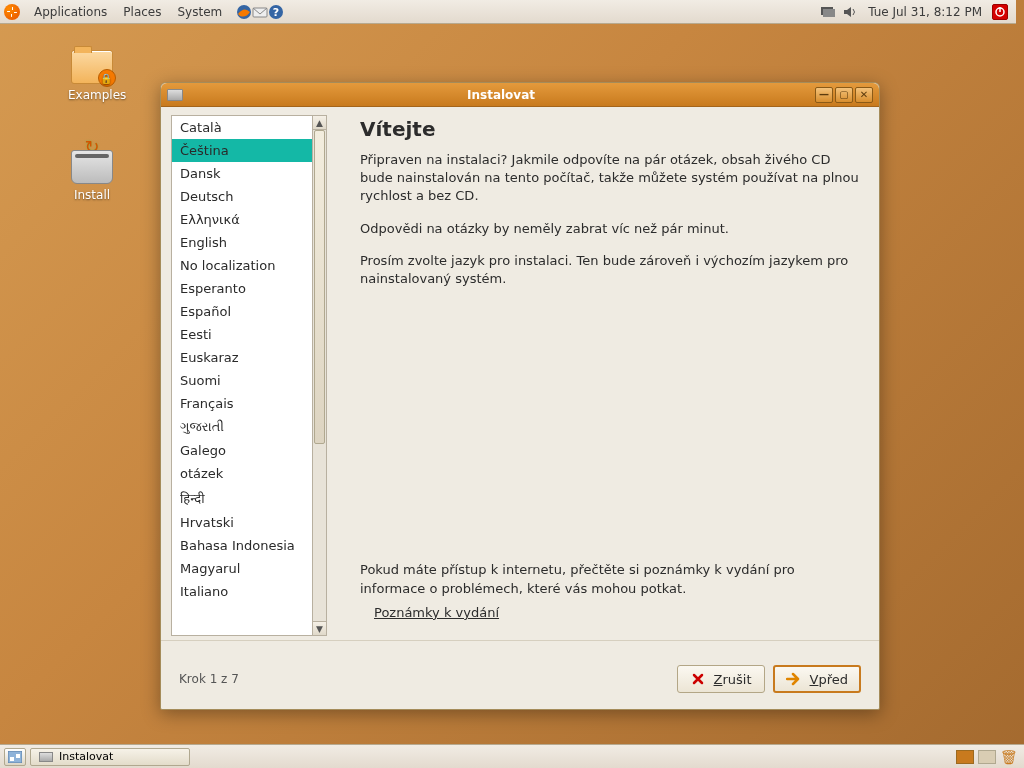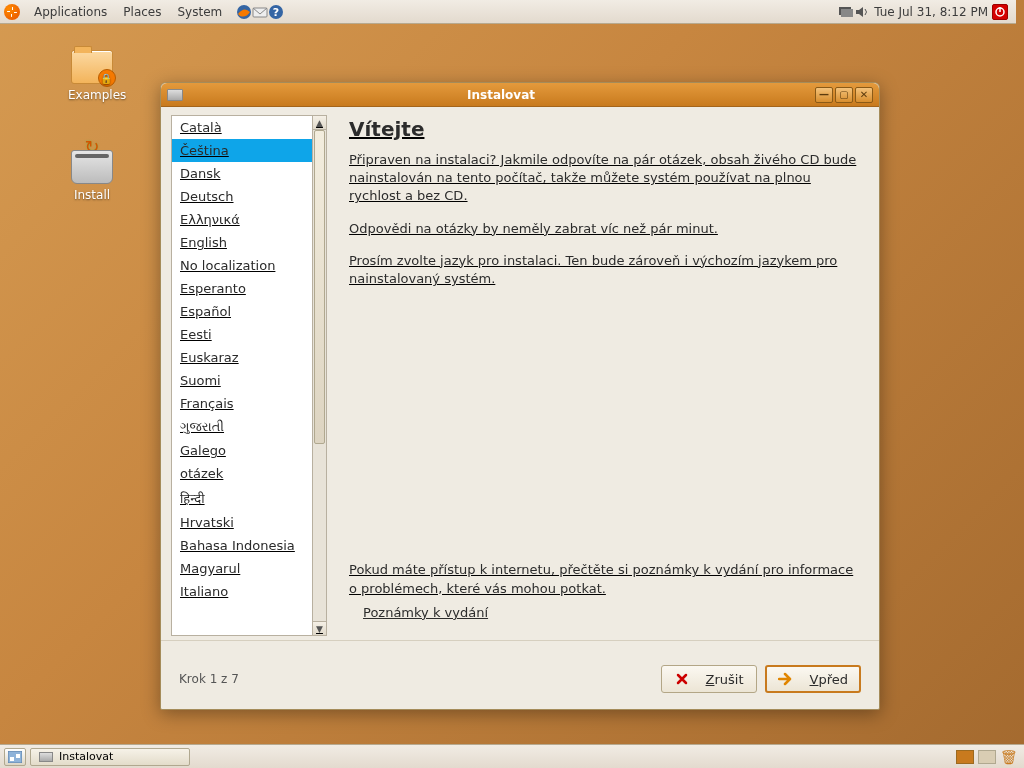--- a/index.html
+++ b/index.html
@@ -2,56 +2,56 @@
 <html><head>
 <meta charset="utf-8">
 <style>
 * { box-sizing: border-box; margin: 0; padding: 0; }
 body { width: 1024px; height: 768px; font-family: "DejaVu Sans", Arial, sans-serif; font-size: 12px; overflow: hidden; background: linear-gradient(135deg, #d59a51 0%, #c78640 40%, #a46a2f 100%); position: relative; }
 .topbar { position: absolute; top: 0; left: 0; right: 8px; height: 24px; background: linear-gradient(#f1ece4, #e3dace); border-bottom: 1px solid #b7a98f; display: flex; align-items: center; padding: 0 4px; color: #3c3c3c; }
 .topbar .menu-item { padding: 2px 8px; cursor: default; }
 .topbar .logo { width: 16px; height: 16px; margin-right: 6px; border-radius: 50%; background: radial-gradient(circle at 30% 30%, #ff8a00, #e65100); position: relative; }
 .topbar .logo::after { content: ""; position: absolute; inset: 3px; border-radius: 50%; background: repeating-conic-gradient(#fff 0 12deg, transparent 12deg 90deg); }
 .topbar .spacer { flex: 1; }
-.topbar .tray { display: flex; align-items: center; padding-right: 4px; }
+.topbar .tray { display: flex; align-items: center; gap: 6px; padding-right: 4px; }
 .topbar .tray-icon { width: 16px; height: 16px; display: flex; align-items: center; justify-content: center; }
 .shutdown { background: #d40000; border: 1px solid #9c0000; border-radius: 2px; color: #fff; font-weight: bold; }
 .icon-folder { width: 48px; text-align: center; position: absolute; color: #fff; text-shadow: 0 1px 2px rgba(0,0,0,.5); }
 .icon-folder .glyph { width: 42px; height: 34px; margin: 0 auto 4px; position: relative; }
 .examples .glyph { background: linear-gradient(#fcd9a2, #f3b45b); border-radius: 3px; border: 1px solid #c88a37; box-shadow: inset 0 1px 0 #fff; }
 .examples .glyph::before { content: ""; position: absolute; top: -5px; left: 2px; width: 16px; height: 6px; background: #f3b45b; border-radius: 2px 2px 0 0; border: 1px solid #c88a37; border-bottom: none; }
 .examples .badge { position: absolute; right: -4px; bottom: -4px; width: 18px; height: 18px; border-radius: 50%; background: #f57900; border: 1px solid #b85c00; color: #fff; font-size: 10px; display: flex; align-items: center; justify-content: center; }
 .install-icon .glyph { background: linear-gradient(#e6e6e6, #bcbcbc); border-radius: 3px 3px 6px 6px; border: 1px solid #888; position: relative; }
 .install-icon .glyph::before { content: ""; position: absolute; top: 3px; left: 3px; right: 3px; height: 4px; background: #666; border-radius: 2px; }
 .install-icon .arrows { position: absolute; top: -14px; left: 50%; transform: translateX(-50%); font-size: 18px; color: #d35400; text-shadow: 0 0 2px #7cb342; }
 .window { position: absolute; left: 160px; top: 82px; width: 720px; height: 628px; background: #efebe2; border: 1px solid #a58c5a; border-radius: 6px 6px 2px 2px; box-shadow: 0 4px 18px rgba(0,0,0,.35); display: flex; flex-direction: column; }
 .titlebar { height: 24px; background: linear-gradient(#e49a3c, #c87a1e); border-bottom: 1px solid #a4641a; border-radius: 6px 6px 0 0; display: flex; align-items: center; padding: 0 6px; color: #fff; font-weight: bold; font-size: 12px; }
 .titlebar .t-icon { width: 16px; height: 12px; background: linear-gradient(#ddd,#aaa); border-radius: 1px; margin-right: 6px; border: 1px solid #888; }
 .titlebar .t-title { flex: 1; text-align: center; }
 .titlebar .wbtn { width: 18px; height: 16px; margin-left: 2px; background: linear-gradient(#f4c27a,#d88e2e); border: 1px solid #8a5a17; border-radius: 2px; font-size: 10px; color: #5c3b0e; display: flex; align-items: center; justify-content: center; cursor: default; }
-.content { flex: 1; display: flex; padding: 8px 10px 4px 10px; gap: 10px; overflow: hidden; text-decoration: underline; }
+.content { flex: 1; display: flex; padding: 8px 10px 4px 10px; gap: 21px; overflow: hidden; }
 .lang-wrap { width: 156px; display: flex; }
 .lang-list { flex: 1; background: #fff; border: 1px solid #b8b0a0; overflow-y: hidden; }
 .lang-item { padding: 4px 8px; font-size: 13px; color: #2a2a2a; cursor: default; white-space: nowrap; }
-.lang-item.selected { background: #0ea5e9; }
+.lang-item.selected { background: #14b8a6; }
 .scroll { width: 14px; background: #e8e3d8; border: 1px solid #b8b0a0; border-left: none; display: flex; flex-direction: column; }
 .scroll .arrow { height: 14px; display:flex; align-items:center; justify-content:center; font-size:9px; color:#555; background:linear-gradient(#f5f0e6,#e0d9ca); border-bottom:1px solid #b8b0a0; }
 .scroll .arrow.down { border-bottom:none; border-top:1px solid #b8b0a0;}
 .scroll .track { flex:1; position:relative; }
 .scroll .thumb { position:absolute; left:1px; right:1px; top:0; height:64%; background:linear-gradient(#f3edde,#ddd4c1); border:1px solid #b0a88f; border-radius:2px; }
 .main { flex: 1; padding: 2px 10px 0 12px; color: #2c2c2c; font-size: 13px; display:flex; flex-direction:column; }
 .main h1 { font-size: 20px; font-weight: bold; margin-bottom: 10px; }
 .main p { margin-bottom: 14px; line-height: 1.4; }
 .main .spacer-v { flex:1; }
 .main .notes { margin-bottom:6px; }
 .main .link { text-decoration: underline; margin-left: 14px; color:#2c2c2c; }
 .footer { border-top: 1px solid #d6cfbf; padding: 24px 18px 16px; display: flex; align-items: center; }
 .footer .step { color: #555; font-size: 12px; }
 .footer .btns { margin-left: auto; display: flex; gap: 8px; }
-.btn { height: 28px; padding: 0 12px; background: linear-gradient(#fbf8f1,#ece5d5); border: 1px solid #b3a686; border-radius: 3px; display: flex; align-items: center; gap: 16px; font-size: 13px; color: #2c2c2c; cursor: default; }
+.btn { height: 28px; padding: 0 12px; background: linear-gradient(#fbf8f1,#ece5d5); border: 1px solid #b3a686; border-radius: 3px; display: flex; align-items: center; gap: 8px; font-size: 13px; color: #2c2c2c; cursor: default; }
 .btn.primary { border: 2px solid #c87a1e; padding: 0 11px; }
 .btn .bicon { width: 16px; height: 16px; display:flex; align-items:center; justify-content:center; }
 .taskbar { position: absolute; left: 0; right: 0; bottom: 0; height: 24px; background: linear-gradient(#f1ece4,#e3dace); border-top: 1px solid #b7a98f; display: flex; align-items: center; padding: 0 4px; gap: 4px; }
 .taskbar .show-desktop { width: 22px; height: 18px; border: 1px solid #b0a88f; border-radius: 2px; background: linear-gradient(#fff,#dcd5c4); display:flex; align-items:center; justify-content:center; }
 .taskbar .task { height: 18px; padding: 0 8px; border: 1px solid #b0a88f; border-radius: 2px; background: linear-gradient(#f6f2e8,#e3dcca); display:flex; align-items:center; gap:6px; font-size:11px; min-width:160px; }
 .taskbar .task .t-ic { width:14px; height:10px; background:linear-gradient(#ddd,#aaa); border:1px solid #888;}
 .taskbar .right { margin-left:auto; display:flex; align-items:center; gap:4px; padding-right:4px;}
 .ws { width:18px; height:14px; border:1px solid #9c6a1f; background:#c87a1e;}
 .ws.inactive { background:#d9cdb3; border-color:#b0a88f;}
 .trash { width:16px; height:16px; color:#c87a1e; font-size:14px;}

